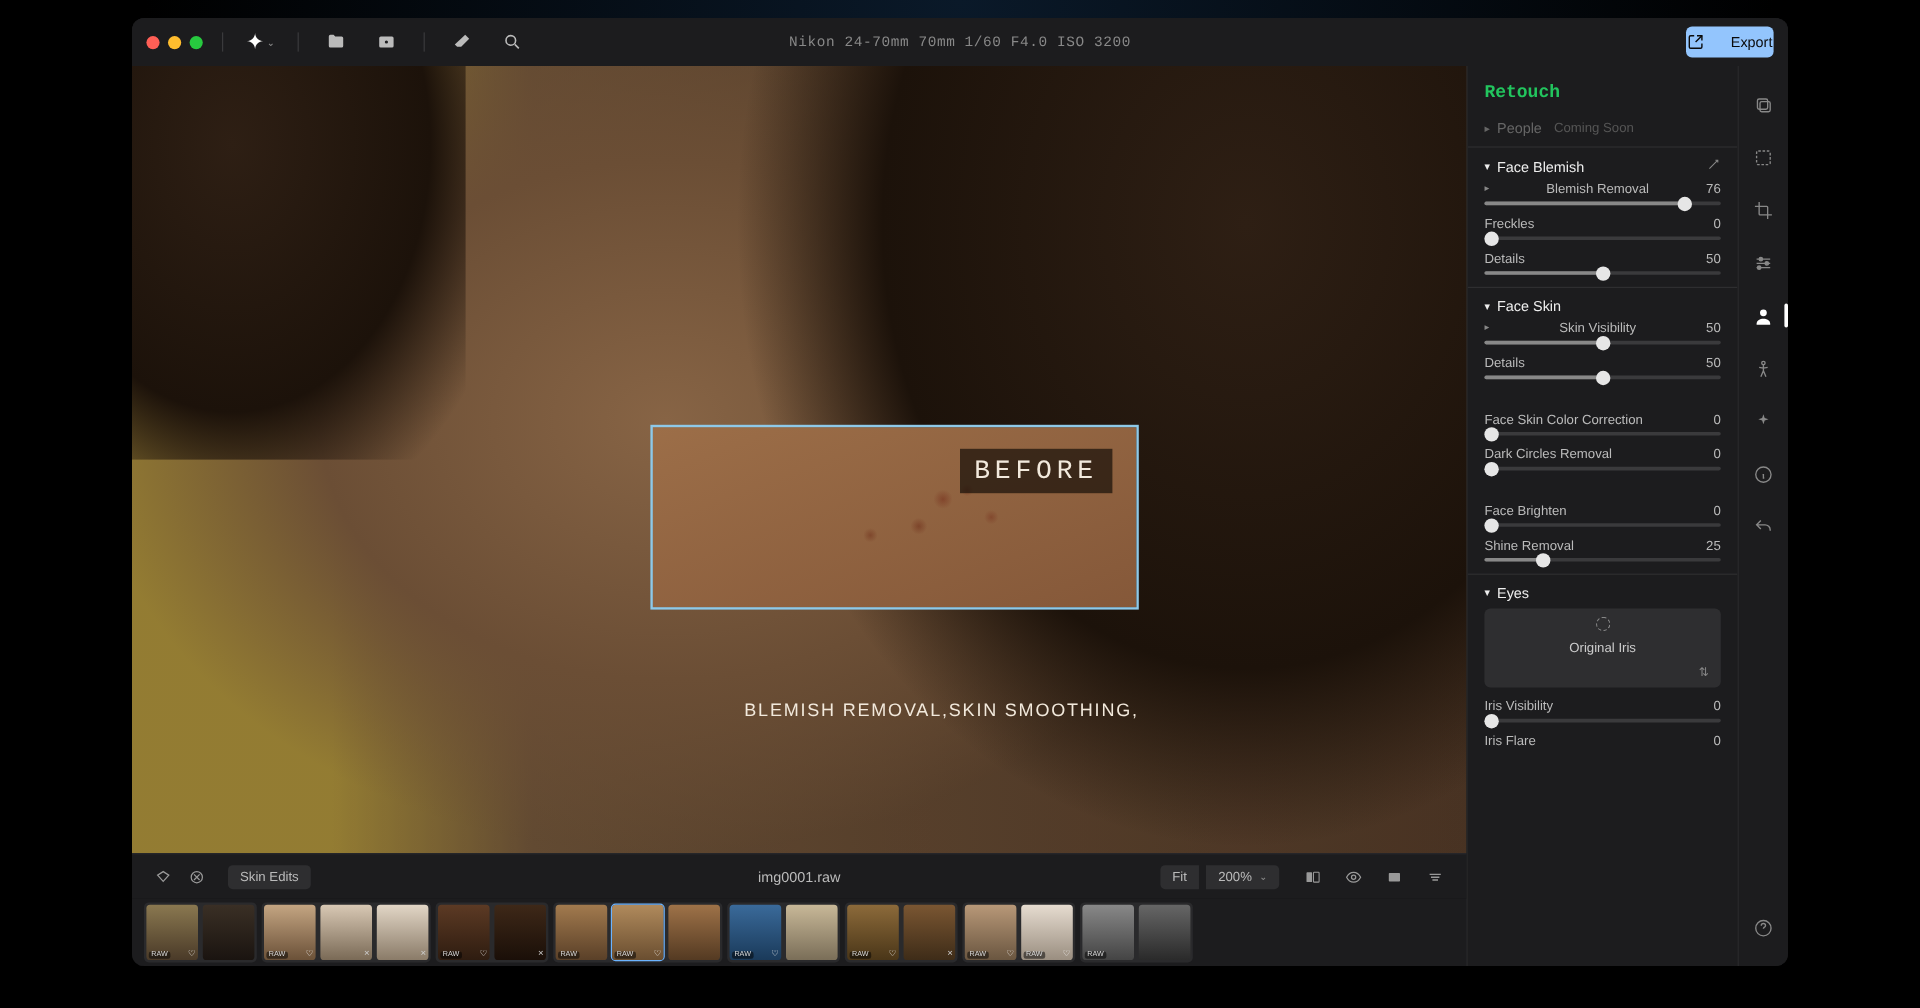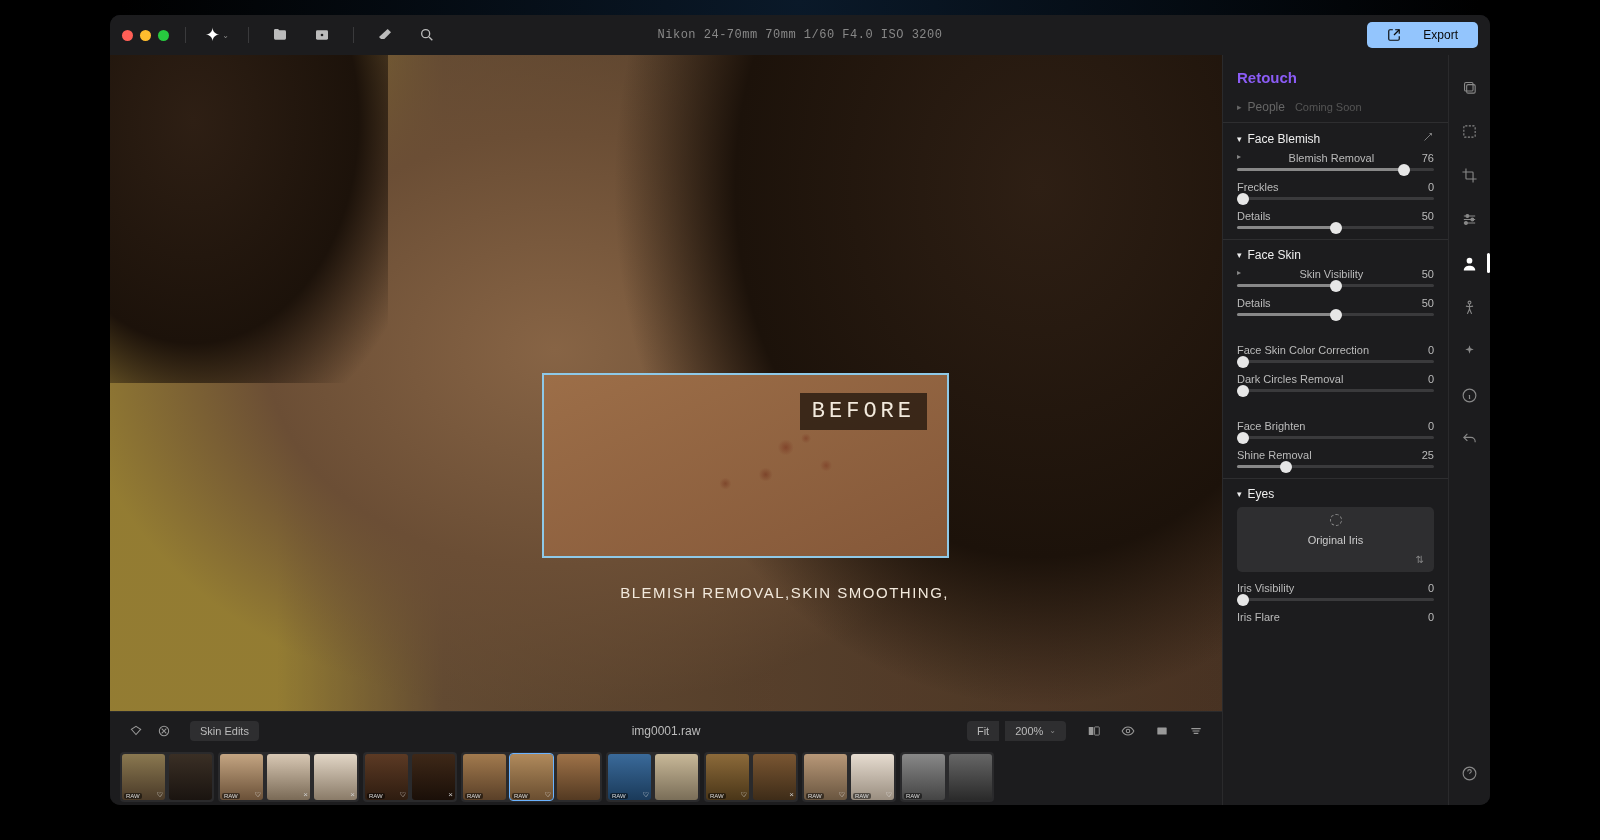--- a/index.html
+++ b/index.html
@@ -15,40 +15,40 @@
 .titlebar { height:40px; display:flex; align-items:center; padding:0 12px; gap:12px; background:#1c1c1e; position:relative; }
 .traffic { display:flex; gap:7px; }
 .traffic span { width:11px; height:11px; border-radius:50%; background:#ff5f56; }
 .traffic span:nth-child(2){background:#ffbd2e;} .traffic span:nth-child(3){background:#27c93f;}
 .tb-sep { width:1px; height:16px; background:#3a3a3c; margin:0 4px; }
 .tb-btn { width:30px; height:24px; display:flex; align-items:center; justify-content:center; color:#bbb; cursor:pointer; }
 .tb-btn svg, .tb-btn .glyph { width:16px; height:16px; }
 .spark { font-size:18px; color:#fff; }
 .chev { font-size:8px; color:#888; margin-left:2px;}
 .metadata { position:absolute; left:50%; transform:translateX(-50%); font-family:"Courier New",monospace; font-size:12px; color:#888; letter-spacing:0.5px;}
-.export-btn { margin-left:auto; background:#93c5fd; color:#0a0a0a; font-size:12px; font-weight:500; padding:6px 20px; border-radius:5px; display:flex; align-items:center; gap:22px; cursor:pointer; }
+.export-btn { margin-left:auto; background:#93c5fd; color:#0a0a0a; font-size:12px; font-weight:500; padding:6px 1px; border-radius:5px; display:flex; align-items:center; gap:22px; cursor:pointer; }
 .export-btn svg{width:14px;height:14px;}
 
 
 .body { flex:1; display:flex; overflow:hidden; }
 .canvas-col { flex:1; display:flex; flex-direction:column; background:#111; }
 .canvas { flex:1; position:relative; overflow:hidden; }
 .photo {
   position:absolute; inset:0;
   background:
     radial-gradient(ellipse 480px 360px at 40% 45%, #876445 0%, #6b4e35 60%, rgba(0,0,0,0.2) 100%),
     linear-gradient(to right, #b89b3f 0%, #b89b3f 15%, #7a5c3e 30%, #6b4e35 60%, #5a3f2b 100%);
 }
 .hair { position:absolute; top:0; right:0; width:55%; height:100%;
   background: radial-gradient(ellipse at 70% 20%, #2e1f14 0%, #1c120a 50%, transparent 70%);
   border-radius: 0 0 0 60%; }
 .hair2 { position:absolute; top:0; left:0; width:25%; height:50%;
   background: radial-gradient(ellipse at 30% 20%, #2e1f14 0%, #1c120a 60%, transparent 90%); }
 .before-box {
-  position:absolute; left:432px; top:318px; width:407px; height:185px;
+  position:absolute; left:432px; top:299px; width:407px; height:154px;
   border:2px solid #8ec9e8; background:
     radial-gradient(circle 8px at 60% 40%, rgba(120,50,30,0.6), transparent),
     radial-gradient(circle 6px at 70% 50%, rgba(120,50,30,0.5), transparent),
     radial-gradient(circle 7px at 55% 55%, rgba(110,45,25,0.55), transparent),
     radial-gradient(circle 5px at 65% 35%, rgba(120,50,30,0.5), transparent),
     radial-gradient(circle 6px at 45% 60%, rgba(110,45,25,0.5), transparent),
     linear-gradient(to bottom right, #9c6e48 0%, #855839 100%);
 }
 .before-label {
   position:absolute; top:18px; right:20px; background:rgba(30,20,12,0.75);
@@ -78,21 +78,21 @@
 .thumb { width:43px; height:46px; border-radius:3px; background:#333; position:relative; flex-shrink:0; cursor:pointer;}
 .thumb.sel { outline:1.5px solid #6bb3ff; }
 .thumb-group { display:flex; gap:4px; background:#2a2a2c; padding:2px; border-radius:4px;}
 .thumb .raw { position:absolute; bottom:1px; left:2px; font-size:6px; color:#ddd; background:rgba(0,0,0,0.5); padding:0 2px; border-radius:2px;}
 .thumb .x { position:absolute; bottom:1px; right:2px; font-size:8px; color:#ccc;}
 .thumb .heart { position:absolute; bottom:1px; right:2px; font-size:7px; color:#eee;}
 
 
 .panel { width:226px; background:#1c1c1e; border-left:1px solid #2a2a2c; padding:14px 14px 0; overflow-y:auto; font-size:11px; color:#ccc;}
 .panel::-webkit-scrollbar{width:0;}
-.panel h2 { font-size:15px; font-weight:600; color:#8b5cf6; margin-bottom:14px;}
+.panel h2 { font-size:15px; font-weight:600; color:#22c55e; margin-bottom:14px;font-family:Liberation Mono, monospace;}
 .sect-head { display:flex; align-items:center; font-size:12px; color:#eee; font-weight:500; margin:8px 0 6px; cursor:pointer; gap:6px;}
 .sect-head.dim { color:#666; font-weight:400;}
 .tri { font-size:9px; }
 .badge-soon { font-size:11px; color:#555; margin-left:4px;}
 .sect-head .tool-ic { margin-left:auto; color:#888;}
 .sect-head .tool-ic svg{width:12px;height:12px;}
 .divider { height:1px; background:#2e2e30; margin:8px -14px;}
 .param { margin:4px 0 10px; }
 .param-row { display:flex; justify-content:space-between; font-size:11px; color:#bbb; margin-bottom:4px;}
 .param-row.sub::before{content:"▸ "; font-size:8px; color:#888;}

